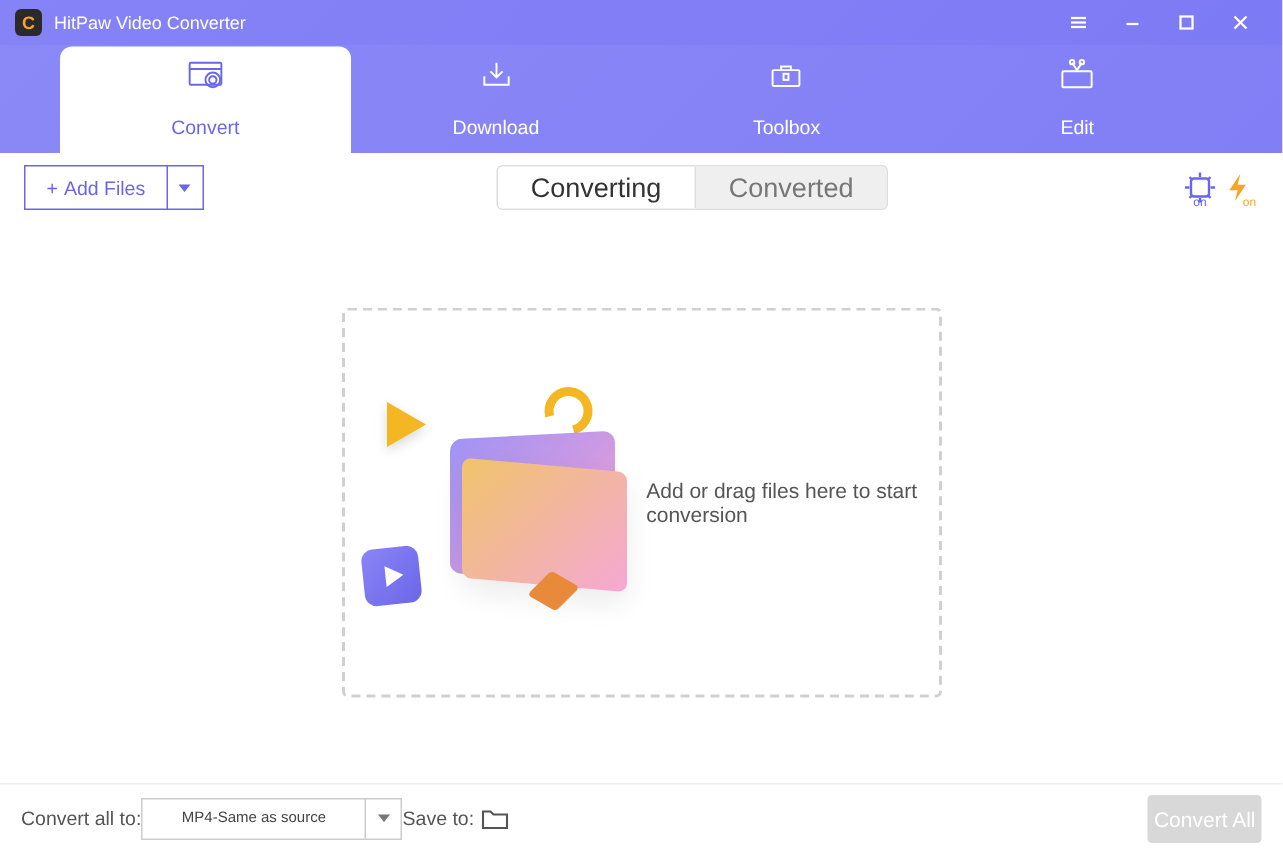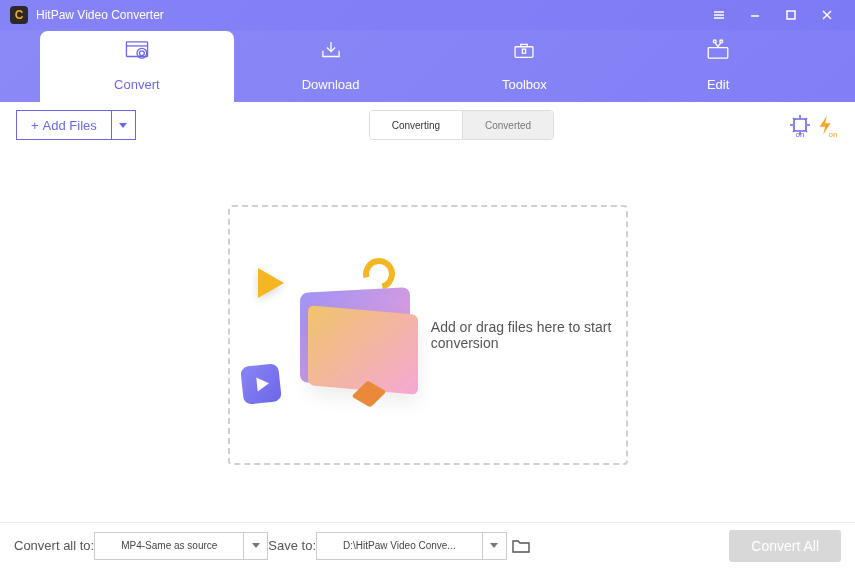--- a/index.html
+++ b/index.html
@@ -16,21 +16,21 @@
 .tab svg { width: 26px; height: 22px; }
 .tab.active svg { stroke: #6b66e8; }
 .tab:not(.active) svg { stroke: #fff; }
 
 .toolbar { height: 46px; display: flex; align-items: center; padding: 0 16px; gap: 10px; }
 .addfiles { display: flex; }
 .addfiles-main { border: 1px solid #6b66e8; color: #6b66e8; background: #fff; height: 30px; padding: 0 14px; display: flex; align-items: center; font-size: 13px; cursor: pointer; gap: 4px; }
 .addfiles-caret { border: 1px solid #6b66e8; border-left: none; width: 24px; height: 30px; display: flex; align-items: center; justify-content: center; cursor: pointer; }
 .spacer { flex: 1; }
 .segment { display: flex; border: 1px solid #ddd; border-radius: 4px; overflow:hidden; height:30px; }
-.segment-btn { padding: 0 22px; font-size: 10px; background: #efefef; color: #777; display: flex; align-items: center; cursor: pointer; }
+.segment-btn { padding: 0 22px; font-size: 18px; background: #efefef; color: #777; display: flex; align-items: center; cursor: pointer; }
 .segment-btn.active { background: #fff; color: #333; border-right: 1px solid #ddd; }
 .chip-icons { display:flex; gap:0; margin-left:auto;text-align:right; }
 .chip { width:26px; height:26px; display:flex; align-items:center; justify-content:center; cursor:pointer; }
 
 .main { height: 374px; display: flex; align-items: center; justify-content: center; }
 .dropzone { width: 400px; height: 260px; border: 2px dashed #d0d0d0; border-radius: 4px; display: flex; flex-direction: row; align-items: center; justify-content: center; gap: 16px; cursor: pointer; position: relative; }
 .drop-illus { width: 240px; height: 170px; position: relative; }
 .folder-back { position:absolute; left:70px; top:40px; width:110px; height:90px; background: linear-gradient(135deg,#a093f5,#f09fd5); border-radius: 8px; transform: skewY(-3deg); }
 .folder-front { position:absolute; left:78px; top:60px; width:110px; height:80px; background: linear-gradient(135deg,#f0c46a,#f5a8d5); border-radius: 6px; transform: skewY(5deg); box-shadow: 0 8px 20px rgba(0,0,0,0.08); }
 .play3d { position:absolute; left:28px; top:18px; width:0; height:0; border-left:26px solid #f5b623; border-top:15px solid transparent; border-bottom:15px solid transparent; filter: drop-shadow(0 3px 4px rgba(0,0,0,0.15)); }
@@ -39,21 +39,21 @@
 .refresh3d { position:absolute; right:20px; top:8px; width:32px; height:32px; border:6px solid #f5b623; border-radius:50%; border-bottom-color:transparent; transform:rotate(30deg); }
 .cube { position:absolute; right:35px; bottom:15px; width:22px; height:22px; background:#e88a3a; transform: rotate(30deg) skewX(-15deg); border-radius:3px; }
 .drop-text { color: #555; font-size: 14px; }
 
 .footer { height: 46px; border-top: 1px solid #eee; display: flex; align-items: center; padding: 0 14px; font-size: 13px; color: #555; }
 .footer-label { white-space: nowrap; }
 .combo { display:flex; }
 .combo-main { border:1px solid #ccc; height:28px; padding:0 26px; display:flex; align-items:center; min-width:150px; font-size:10px; color:#444; background:#fff; cursor:pointer; }
 .combo-caret { border:1px solid #ccc; border-left:none; width:24px; height:28px; display:flex; align-items:center; justify-content:center; cursor:pointer; background:#fff; }
 .folder-btn { width:28px; height:28px; display:flex; align-items:center; justify-content:center; cursor:pointer; }
-.convert-all { margin-left:auto; background:#d8d8d8; color:#fff; border:none; height:32px; padding:0 22px; font-size:14px; border-radius:3px; cursor:pointer; }
+.convert-all { margin-left:auto; background:#d8d8d8; color:#fff; border:none; height:32px; padding:0 4px; font-size:14px; border-radius:3px; cursor:pointer; }
 .caret-down { width:0; height:0; border-left:4px solid transparent; border-right:4px solid transparent; border-top:5px solid #777; }
 .caret-down.purple { border-top-color:#6b66e8; }
 .ellipsis { white-space:nowrap; overflow:hidden; text-overflow:ellipsis; max-width:150px; }
 </style>
 </head>
 <body>
 
 <div class="titlebar">
   <div class="logo">C</div>
   <div class="title">HitPaw Video Converter</div>
@@ -169,27 +169,19 @@
   <span class="footer-label">Convert all to:</span>
   <div class="combo">
     <div class="combo-main">
         <span class="ellipsis">MP4-Same as source</span>
       </div>
     <div class="combo-caret">
         <div class="caret-down"></div>
       </div>
   </div>
   <span class="footer-label">Save to:</span>
-  <div class="combo">
-    <div class="combo-main">
-        <span class="ellipsis">D:\HitPaw Video Conve...</span>
-      </div>
-    <div class="combo-caret">
-        <div class="caret-down"></div>
-      </div>
-  </div>
   <div class="folder-btn">
     <svg width="20" height="18" viewBox="0 0 20 18" fill="none" stroke="#555" stroke-width="1.4">
         <path d="M2 4 h5 l2 2 h9 v9 H2 z"></path>
       </svg>
   </div>
   <button class="convert-all">Convert All</button>
 </div>
 
 </body></html>

